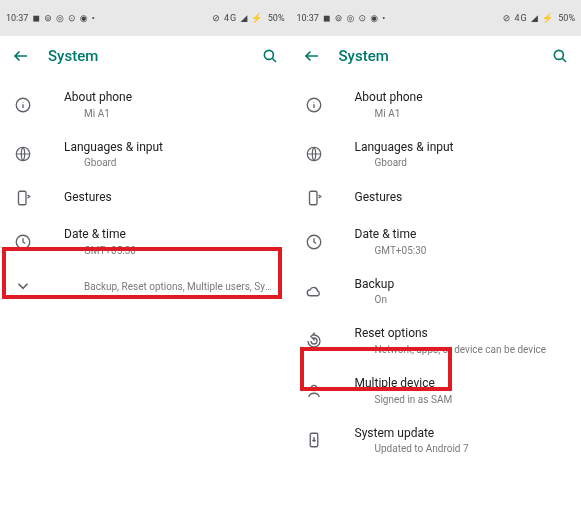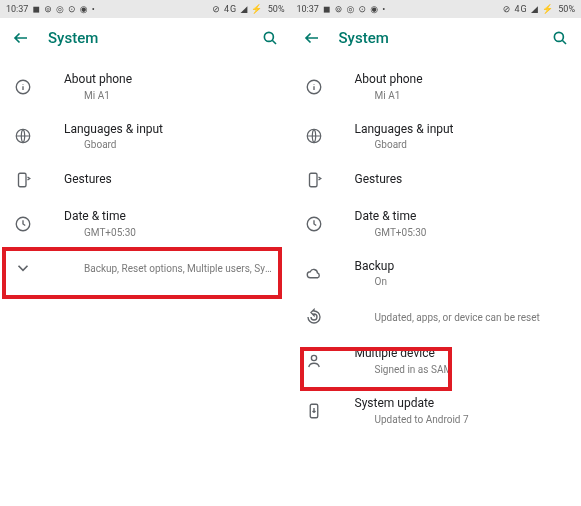--- a/index.html
+++ b/index.html
@@ -11,21 +11,21 @@
     display: flex;
     font-size: 13px;
     color: #202124;
   }
   .screen {
     width: 50%;
     position: relative;
     border-right: 0px solid #eee;
   }
   .status-bar {
-    height: 18px;
+    height: 36px;
     background: #e8e8e8;
     display: flex;
     align-items: center;
     justify-content: space-between;
     padding: 0 6px;
     font-size: 9px;
     color: #444;
   }
   .status-left, .status-right {
     display: flex;
@@ -276,21 +276,22 @@
       </div>
     </div>
 
     <div class="row">
       <span class="icon">
         <svg viewBox="0 0 24 24" fill="none" stroke="currentColor" stroke-width="1.8">
             <path d="M4 12a8 8 0 108-8V2L8 6l4 4V8a4 4 0 11-4 4"></path>
           </svg>
       </span>
       <div class="texts">
-        <div class="secondary">Updated, apps, or device can be reset</div>
+        <div class="primary">Reset options</div>
+        <div class="secondary">Network, apps, or device can be device</div>
       </div>
     </div>
 
     <div class="row">
       <span class="icon">
         <svg viewBox="0 0 24 24" fill="none" stroke="currentColor" stroke-width="1.8">
             <circle cx="12" cy="8" r="3.5"></circle>
             <path d="M5 20c1-4 5-5 7-5s6 1 7 5"></path>
           </svg>
       </span>

